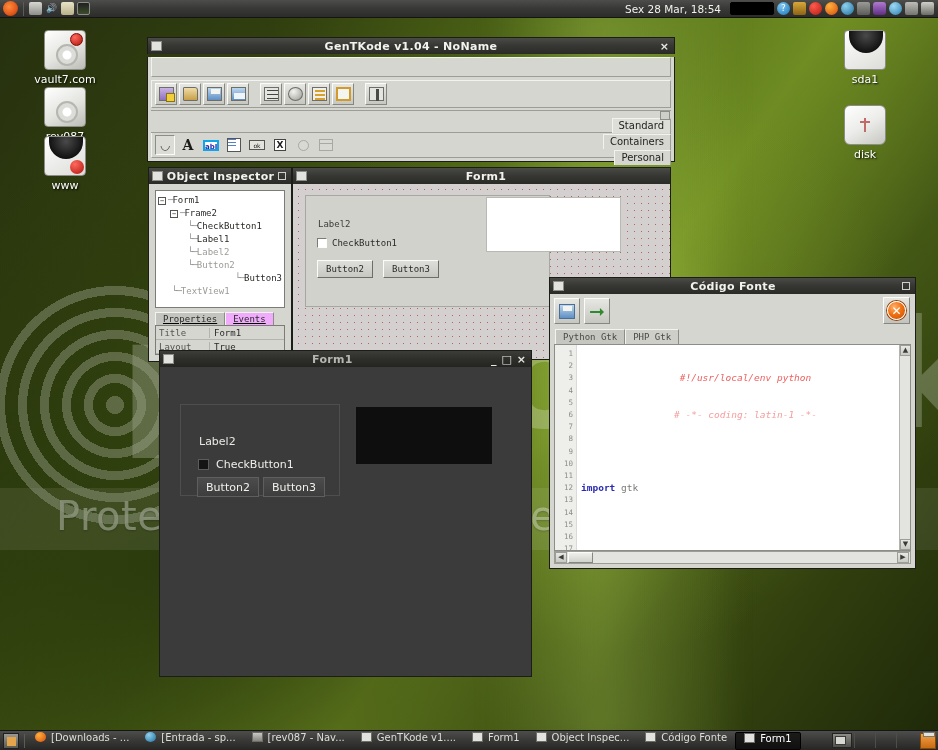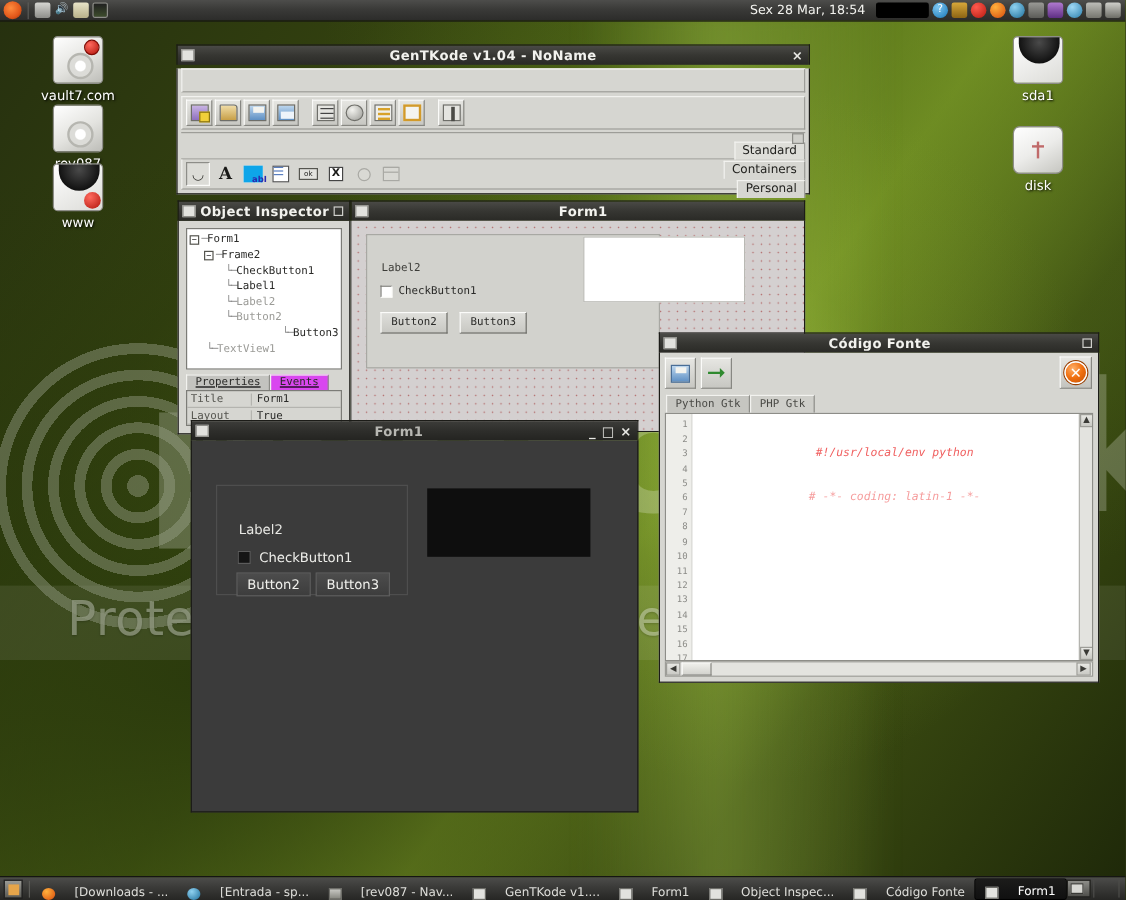--- a/index.html
+++ b/index.html
@@ -233,21 +233,21 @@
     display:flex;align-items:center;justify-content:center; cursor:default;
     font-size:11px; color:#1a1a18;
   }
   .pbtn.sel{
     background:#dcdcd7;
     border-top:1px solid #8d8d88; border-left:1px solid #8d8d88;
     border-right:1px solid #fbfbf9; border-bottom:1px solid #fbfbf9;
   }
   .p-arrow{ font-size:12px; color:#3a3a36; }
   .p-label{ font-weight:bold; font-size:14px; font-family:"DejaVu Serif", serif; }
-  .p-entry{ width:16px;height:11px;border:7px solid #0ea5e9; background:#fff; color:#2a2ab0; font-size:7px; font-weight:bold; line-height:10px; text-align:center;}
+  .p-entry{ width:16px;height:11px;border:2px solid #0ea5e9; background:#fff; color:#2a2ab0; font-size:7px; font-weight:bold; line-height:10px; text-align:center;}
   .p-textview{ width:14px;height:14px; background:#fff; border:1px solid #555;}
   .p-textview:after{content:"";position:absolute;left:4px;top:4px;width:8px;height:1px;background:#5a7fc0;box-shadow:0 3px 0 #5a7fc0,0 6px 0 #5a7fc0;}
   .p-button{ width:16px;height:10px; background:#e3e3df; border:1px solid #55554f; font-size:6px; text-align:center; line-height:9px;}
   .p-check{ width:12px;height:12px; background:#fff; border:1px solid #444; font-size:9px; text-align:center; line-height:11px; font-weight:bold;}
   .p-radio{ width:11px;height:11px;border-radius:50%;border:1px solid #a9a9a4; background:#d9d9d4;}
   .p-sep{ width:14px;height:12px;background:#d9d9d4;border:1px solid #a9a9a4;}
   .p-sep:after{content:"";position:absolute;left:4px;top:4px;width:12px;height:1px;background:#a9a9a4;box-shadow:0 4px 0 #a9a9a4;}
   .rightgrip{
     margin:0 3px; height:8px; position:relative;
     border-top:1px solid #9d9d98;
@@ -268,21 +268,21 @@
   .tnode{ white-space:nowrap; line-height:13px; position:relative; padding-left:2px;}
   .tbox{
     display:inline-block; width:8px;height:8px; border:1px solid #55554f; background:#fff;
     font-size:7px; line-height:6px; text-align:center; color:#222; margin-right:2px;
     vertical-align:middle;
   }
   .tdash{ color:#888; letter-spacing:-1px; }
   .faded{ color:#9b9b97; }
   .oi-tabs{ display:flex; align-items:flex-end; height:14px; margin-top:3px;text-decoration:underline; }
   .oi-tab{
-    font-size:9px; padding:1px 7px; background:#d946ef; color:#2a2a28;
+    font-size:9px; padding:1px 7px; background:#f0abfc; color:#2a2a28;
     border-top:1px solid #f2f2ef; border-left:1px solid #f2f2ef; border-right:1px solid #8d8d88;
     font-family:"DejaVu Sans Mono", monospace;
   }
   .oi-tab.sel{ background:#c3c3bf; }
   .proptable{
     border:1px solid #7c7c77; background:#d6d6d1; font-family:"DejaVu Sans Mono", monospace;
     font-size:9px; color:#3a3a36;
   }
   .proprow{ display:flex; height:14px; align-items:center; border-bottom:1px solid #b4b4af;}
   .propkey{ width:54px; padding-left:3px; border-right:1px solid #b4b4af; color:#55554f;}
@@ -440,21 +440,21 @@
     display:flex; align-items:center; font-size:10px; color:#e4e4e0;
   }
   .tb-showdesk{
     width:16px;height:16px; margin:0 3px;
     background:linear-gradient(180deg,#9b9b96,#5a5a55);
     border:1px solid #202020; position:relative; flex:0 0 auto;
   }
   .tb-showdesk:after{content:"";position:absolute;left:3px;top:3px;width:9px;height:9px;background:#e6a54a;}
   .tb-sepline{ width:1px;height:14px;background:#5b5b58; margin:0 2px; flex:0 0 auto;}
   .task{
-    display:flex; align-items:flex-end; gap:16px; height:18px; padding:0 8px;
+    display:flex; align-items:flex-start; gap:5px; height:18px; padding:0 8px;
     color:#dedeDa; white-space:nowrap; cursor:default; flex:0 0 auto;
     font-family:"DejaVu Sans", sans-serif; font-size:10px;
   }
   .task.active{
     background:linear-gradient(180deg,#1b1b1a,#101010);
     border:1px solid #000; border-radius:2px; color:#fff;
   }
   .task-ico{ width:11px;height:10px; background:#e2e2de; border:1px solid #6d6d68; flex:0 0 auto;}
   .task-ico.ff{ border-radius:50%; background:radial-gradient(circle at 35% 30%,#ffb13d,#d84b0c); border:none;}
   .task-ico.mail{ border-radius:50%; background:radial-gradient(circle at 35% 30%,#8fd1ef,#1e6f9c); border:none;}
@@ -744,20 +744,21 @@
         <div>13</div>
         <div>14</div>
         <div>15</div>
         <div>16</div>
         <div>17</div>
       </div>
       <div class="codelines">
         <div class="c-com">#!/usr/local/env python</div>
         <div class="c-com" style="opacity:.62"># -*- coding: latin-1 -*-</div>
         <div>&nbsp;</div>
+        <div><span class="c-kw">import</span><span class="c-txt"> gtk</span></div>
         <div>&nbsp;</div>
         
         
         
         
         
         
         
         
         

